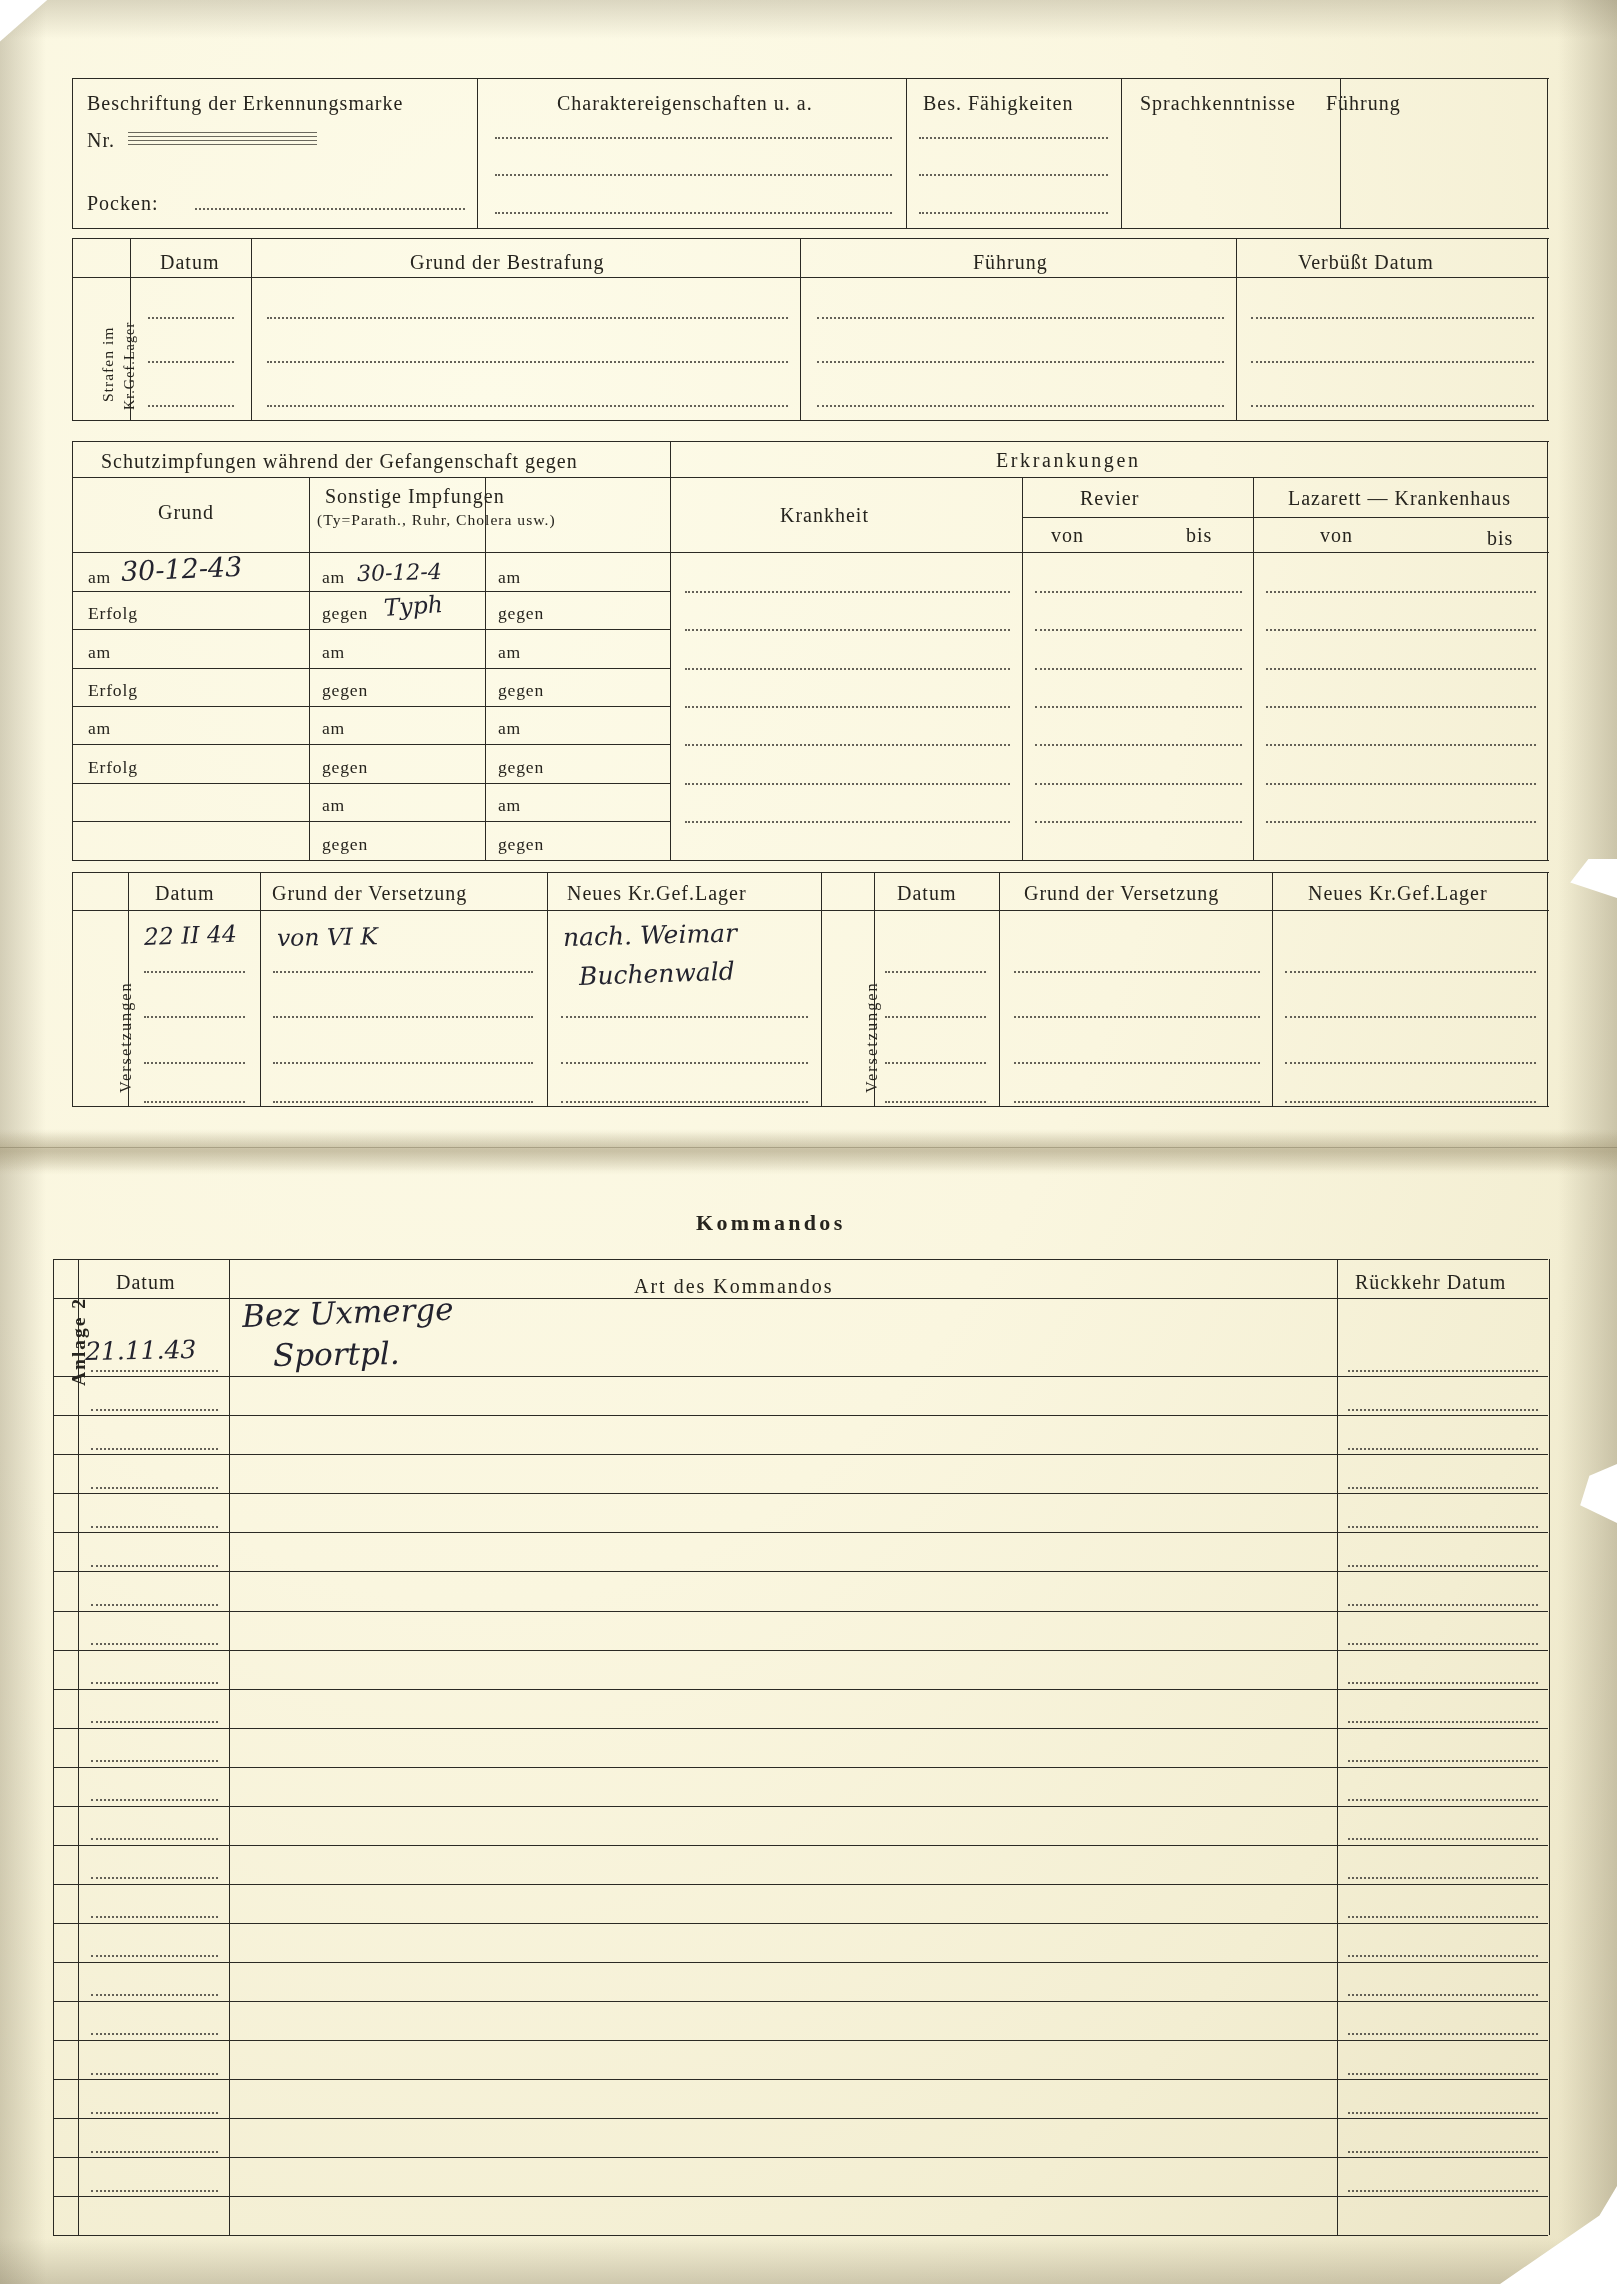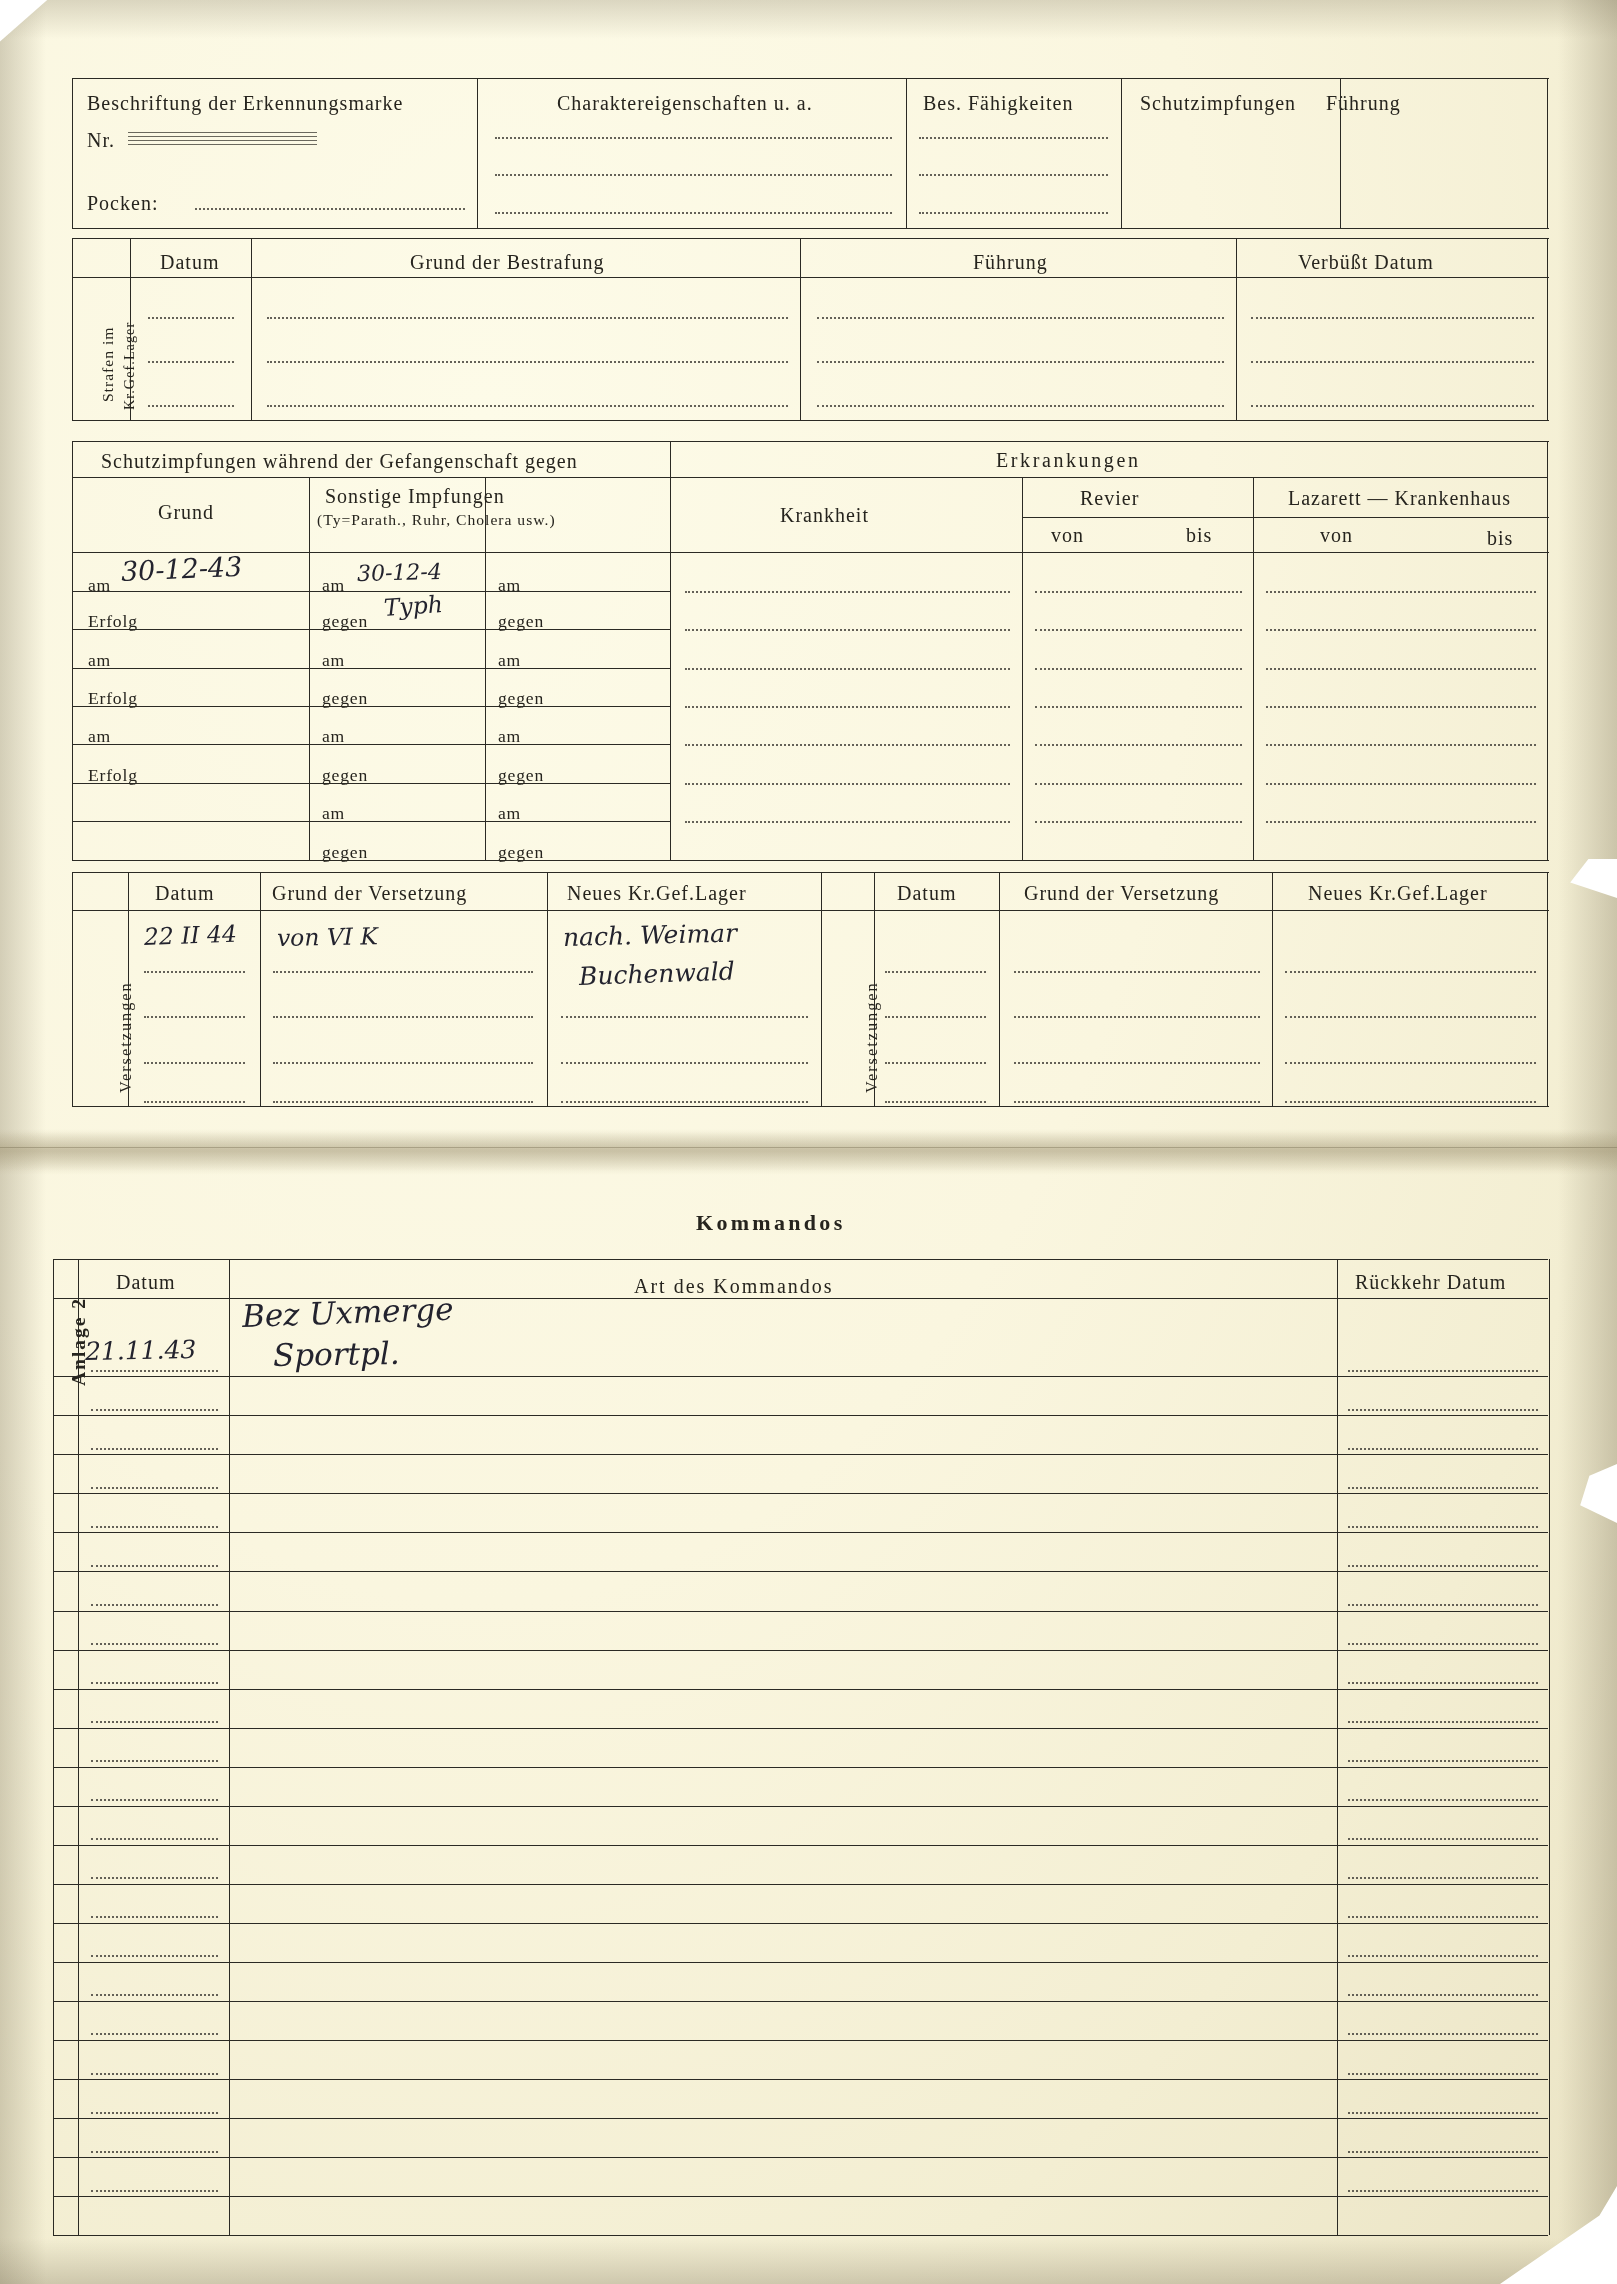--- a/index.html
+++ b/index.html
@@ -78,21 +78,20 @@
   }
   .hdr.small { font-size: 20px; }
   .hdr.med   { font-size: 20px; }
   .hdr.big   { font-size: 22px; letter-spacing: 3.3px; font-weight: 700; }
   .label-left {
     position: absolute;
     font-size: 17.6px;
     color: #26241e;
     letter-spacing: 0.8px;
     white-space: nowrap;
-    margin-top: 8px;
   }
   .vert {
     position: absolute;
     transform-origin: 0 0;
     transform: rotate(-90deg);
     white-space: nowrap;
     font-size: 15.6px;
     letter-spacing: 1px;
     color: #26241e;
   }
@@ -140,21 +139,21 @@
   <div class="line-v" style="left:1340px; top:78px; height:150px;"></div>
 
   <div class="hdr small" style="left:87px; top:92px;">Beschriftung der Erkennungsmarke</div>
   <div class="hdr small" style="left:87px; top:129px;">Nr.</div>
   <div class="hatch" style="left:128px; top:132px; width:189px; height:14.3px;"></div>
   <div class="hdr small" style="left:87px; top:192px;">Pocken:</div>
   <div class="dots-h" style="left:195px; top:208px; width:270px;"></div>
 
   <div class="hdr small" style="left:557px; top:92px;">Charaktereigenschaften u. a.</div>
   <div class="hdr small" style="left:923px; top:92px;">Bes. Fähigkeiten</div>
-  <div class="hdr small" style="left:1140px; top:92px;">Schutzimpfungen</div>
+  <div class="hdr small" style="left:1140px; top:92px;">Sprachkenntnisse</div>
   <div class="hdr small" style="left:1326px; top:92px;">Führung</div>
 
   <div class="dots-h" style="left:495px; top:137px; width:397px;"></div>
   <div class="dots-h" style="left:495px; top:174px; width:397px;"></div>
   <div class="dots-h" style="left:495px; top:212px; width:397px;"></div>
   <div class="dots-h" style="left:919px; top:137px; width:189px;"></div>
   <div class="dots-h" style="left:919px; top:174px; width:189px;"></div>
   <div class="dots-h" style="left:919px; top:212px; width:189px;"></div>
 
   <div class="line-h" style="left:72px; top:238px; width:1477px;"></div>

